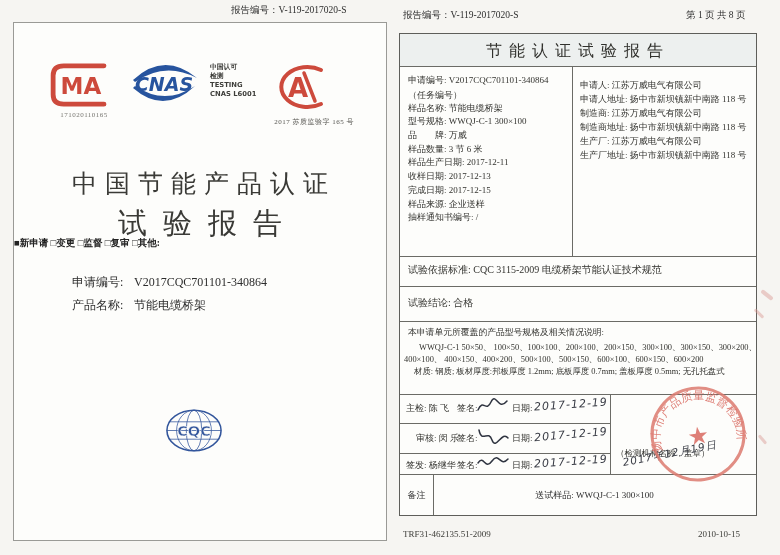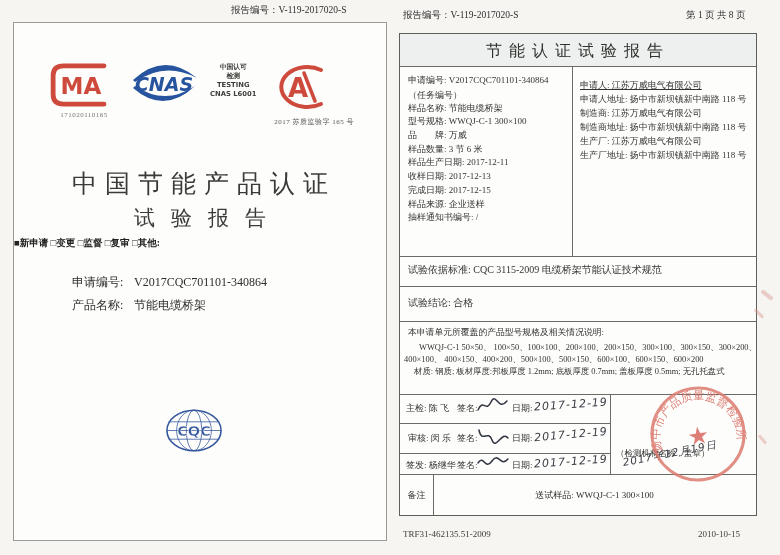--- a/index.html
+++ b/index.html
@@ -34,36 +34,36 @@
       <path d="M58,5 H16 Q5,5 5,15 V35 Q5,45 16,45 H58" fill="none" stroke="#cd4a3c" stroke-width="5" stroke-linecap="round"></path>
       <text x="34" y="34" text-anchor="middle" font-family="DejaVu Sans,sans-serif" font-weight="bold" font-size="24" fill="#cd4a3c">MA</text>
     </svg>
     <div class="logo-caption" style="left:30px;top:88px;width:80px;text-align:center;">171020110165</div>
 
     <svg class="abs" style="left:113px;top:36px;" width="74" height="50" viewBox="0 0 74 50">
       <path d="M6,21 Q37,-8 70,19 Q38,2 8,23 Z" fill="#27549e"></path>
       <path d="M6,29 Q37,56 68,27 Q38,47 8,27 Z" fill="#27549e"></path>
       <text x="37" y="32" text-anchor="middle" font-family="DejaVu Sans,sans-serif" font-weight="bold" font-style="italic" font-size="19" fill="#27549e">CNAS</text>
     </svg>
-    <div class="abs" style="left:196px;top:40px;font-family:'DejaVu Sans',sans-serif;font-size:6.8px;font-weight:bold;color:#3e3e3a;line-height:9px;text-align:center;">
+    <div class="abs" style="left:196px;top:40px;font-family:'DejaVu Sans',sans-serif;font-size:6.8px;font-weight:bold;color:#3e3e3a;line-height:9px;">
       <div>中国认可</div>
       <div>检测</div>
       <div>TESTING</div>
       <div>CNAS L6001</div>
     </div>
 
     <svg class="abs" style="left:257px;top:40px;" width="62" height="48" viewBox="0 0 62 48">
       <path d="M50,7 A26,20 0 1 0 50,41" fill="none" stroke="#cd4a3c" stroke-width="4" stroke-linecap="round"></path>
       <text x="27" y="34" text-anchor="middle" font-family="DejaVu Sans,sans-serif" font-weight="bold" font-size="26" fill="#cd4a3c">A</text>
       <path d="M33,10 L44,38" stroke="#cd4a3c" stroke-width="3.5" stroke-linecap="round"></path>
     </svg>
     <div class="logo-caption" style="left:240px;top:94px;width:120px;text-align:center;color:#55544f;">2017 苏质监验字 165 号</div>
 
     <div class="abs" style="left:8px;right:0;top:144px;text-align:center;font-size:25px;letter-spacing:8px;color:#3a3a36;">中国节能产品认证</div>
-    <div class="abs" style="left:0;right:0;top:181px;text-align:center;font-size:21px;letter-spacing:16px;padding-left:16px;color:#3a3a36;">试验报告</div>
+    <div class="abs" style="left:0;right:0;top:181px;text-align:center;font-size:29px;letter-spacing:16px;padding-left:16px;color:#3a3a36;">试验报告</div>
 
     <div class="abs" style="left:0;right:0;top:214px;text-align:left;font-size:9.5px;font-weight:bold;color:#222;">■新申请  □变更  □监督  □复审  □其他:</div>
 
     <div class="abs" style="left:58px;top:251px;font-size:12px;">
       <span style="display:inline-block;width:62px;">申请编号:</span><span>V2017CQC701101-340864</span>
     </div>
     <div class="abs" style="left:58px;top:274px;font-size:12px;">
       <span style="display:inline-block;width:62px;">产品名称:</span><span>节能电缆桥架</span>
     </div>
 
@@ -98,21 +98,21 @@
     <div class="doc-line" style="left:8px;top:68px;">样品名称: 节能电缆桥架</div>
     <div class="doc-line" style="left:8px;top:81px;">型号规格: WWQJ-C-1 300×100</div>
     <div class="doc-line" style="left:8px;top:95px;">品　　牌: 万威</div>
     <div class="doc-line" style="left:8px;top:109px;">样品数量: 3 节 6 米</div>
     <div class="doc-line" style="left:8px;top:122px;">样品生产日期: 2017-12-11</div>
     <div class="doc-line" style="left:8px;top:136px;">收样日期: 2017-12-13</div>
     <div class="doc-line" style="left:8px;top:150px;">完成日期: 2017-12-15</div>
     <div class="doc-line" style="left:8px;top:164px;">样品来源: 企业送样</div>
     <div class="doc-line" style="left:8px;top:177px;">抽样通知书编号: /</div>
 
-    <div class="doc-line" style="left:180px;top:45px;text-decoration:underline;">申请人: 江苏万威电气有限公司</div>
+    <div class="doc-line" style="left:180px;top:45px;">申请人: 江苏万威电气有限公司</div>
     <div class="doc-line" style="left:180px;top:59px;">申请人地址: 扬中市新坝镇新中南路 118 号</div>
     <div class="doc-line" style="left:180px;top:73px;">制造商: 江苏万威电气有限公司</div>
     <div class="doc-line" style="left:180px;top:87px;">制造商地址: 扬中市新坝镇新中南路 118 号</div>
     <div class="doc-line" style="left:180px;top:101px;">生产厂: 江苏万威电气有限公司</div>
     <div class="doc-line" style="left:180px;top:115px;">生产厂地址: 扬中市新坝镇新中南路 118 号</div>
 
     <div class="doc-line" style="left:8px;top:229px;font-size:10px;">试验依据标准: CQC 3115-2009 电缆桥架节能认证技术规范</div>
     <div class="doc-line" style="left:8px;top:262px;font-size:10px;">试验结论: 合格</div>
 
     <div class="doc-line" style="left:8px;top:293px;font-size:8.8px;">本申请单元所覆盖的产品型号规格及相关情况说明:</div>
@@ -121,21 +121,21 @@
     <div class="doc-line" style="left:14px;top:332px;font-size:8.4px;">材质: 钢质; 板材厚度:邦板厚度 1.2mm; 底板厚度 0.7mm; 盖板厚度 0.5mm; 无孔托盘式</div>
 
     <div class="doc-line" style="left:6px;top:368px;">主检: 陈 飞</div>
     <div class="doc-line" style="left:57px;top:368px;">签名:</div>
     <svg class="abs" style="left:76px;top:362px;" width="34" height="20" viewBox="0 0 34 20">
       <path d="M2,14 C7,2 10,17 15,6 S22,16 31,5" fill="none" stroke="#2f3440" stroke-width="1.5" stroke-linecap="round"></path>
     </svg>
     <div class="doc-line" style="left:112px;top:368px;">日期:</div>
     <div class="doc-line hand" style="left:134px;top:364px;font-size:11px;transform:rotate(-4deg);letter-spacing:1px;">2017-12-19</div>
 
-    <div class="doc-line" style="left:8px;top:398px;text-align:right;">审核: 闵 乐</div>
+    <div class="doc-line" style="left:16px;top:398px;text-align:right;">审核: 闵 乐</div>
     <div class="doc-line" style="left:57px;top:398px;">签名:</div>
     <svg class="abs" style="left:76px;top:392px;" width="34" height="20" viewBox="0 0 34 20">
       <path d="M3,4 C6,18 12,3 16,14 S26,4 32,12" fill="none" stroke="#2f3440" stroke-width="1.5" stroke-linecap="round"></path>
     </svg>
     <div class="doc-line" style="left:112px;top:398px;">日期:</div>
     <div class="doc-line hand" style="left:134px;top:394px;font-size:11px;transform:rotate(-5deg);letter-spacing:1px;">2017-12-19</div>
 
     <div class="doc-line" style="left:6px;top:425px;">签发: 杨继华</div>
     <div class="doc-line" style="left:57px;top:425px;">签名:</div>
     <svg class="abs" style="left:76px;top:419px;" width="34" height="20" viewBox="0 0 34 20">

